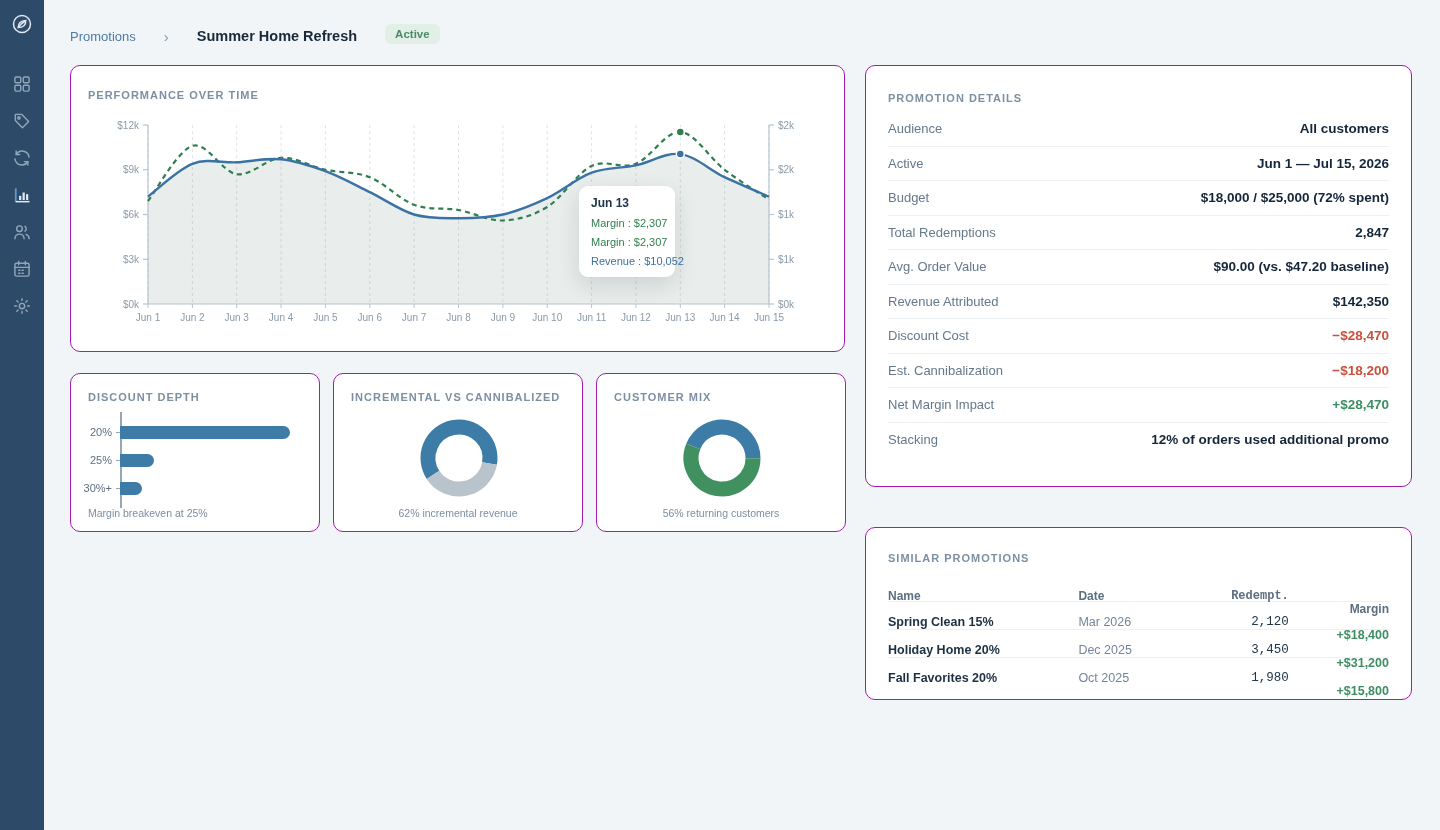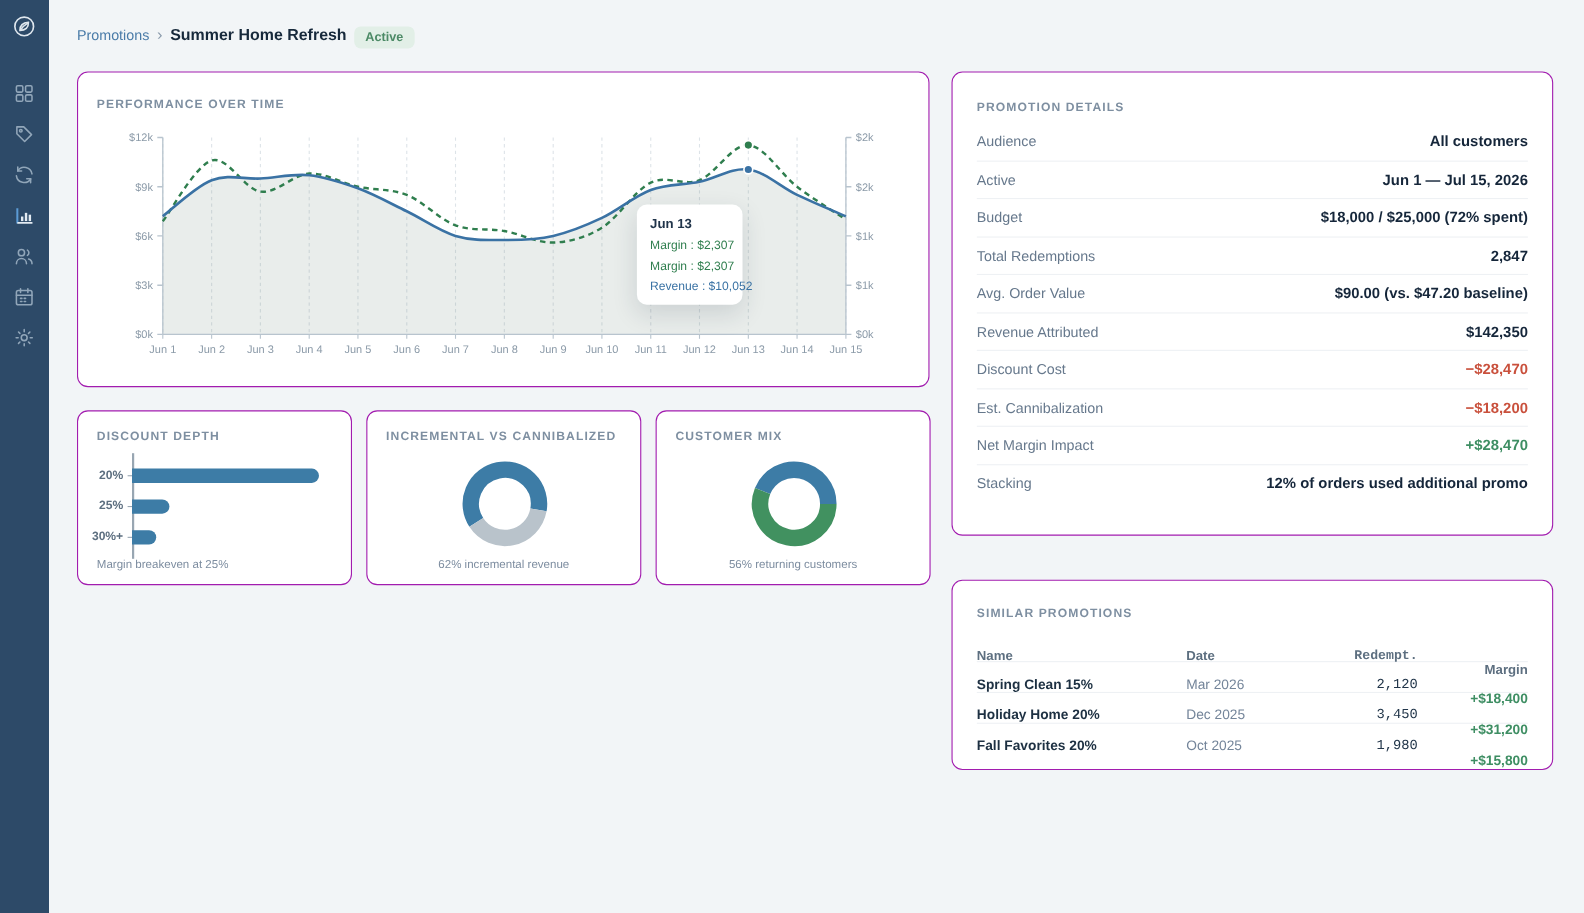--- a/index.html
+++ b/index.html
@@ -14,21 +14,21 @@
     position:fixed; left:0; top:0; bottom:0; width:44px;
     background:#2d4a68; display:flex; flex-direction:column; align-items:center;
     padding-top:12px; z-index:10;
   }
   .logo { margin-bottom:14px; cursor:pointer; }
   .nav { display:flex; flex-direction:column; gap:17px; margin-top:20px; align-items:center; }
   .nav-item { width:20px; height:20px; cursor:pointer; position:relative; }
   .nav-item svg { display:block; }
   
   .main { margin-left:44px; position:relative; height:830px; }
-  .breadcrumb { position:absolute; left:26px; top:24px; display:flex; align-items:flex-start; gap:7px; }
+  .breadcrumb { position:absolute; left:26px; top:24px; display:flex; align-items:flex-end; gap:28px; }
   .crumb-link { font-size:13px; color:#4a7ba8; cursor:pointer; }
   .crumb-sep { font-size:15px; color:#8a9aab; line-height:1; }
   .crumb-current { font-size:14.5px; font-weight:700; color:#17293b; }
   .badge {
     font-size:11.5px; font-weight:700; color:#4c8a66; background:#e2efe7;
     padding:4px 10px; border-radius:6px;
   }
   
   .card { position:absolute; background:#fff; border:1px solid #a21caf; border-radius:10px; }
   .card-title {
@@ -46,21 +46,21 @@
   .tooltip-title { font-size:12px; font-weight:700; color:#20344a; margin-bottom:6px; }
   .tooltip-line { font-size:11px; margin-top:7px; white-space:nowrap; }
   
   .small-card { top:373px; width:250px; height:159px; padding:17px 17px 0 17px; }
   #card-discount { left:26px; }
   #card-incremental { left:289px; }
   #card-customer { left:552px; }
   .caption { position:absolute; left:0; right:0; bottom:12px; text-align:left; font-size:10.5px; color:#7d8da0; padding-left:17px; }
   .caption.center { text-align:center; padding-left:0; }
   
-  .bars { position:absolute; left:0; top:44px; width:250px;font-weight:bold; }
+  .bars { position:absolute; left:0; top:44px; width:250px; }
   .bar-row { display:flex; align-items:center; height:28px; }
   .bar-label { width:45px; text-align:right; font-size:11px; color:#5d6f80; padding-right:4px; }
   .bar-axis-tick { width:4px; height:1px; background:#98a6b2; }
   .bar-track { position:relative; height:13px; flex:1; }
   .bar-fill { height:13px; background:#3d7ca6; border-radius:0 7px 7px 0; }
   .bars-axis { position:absolute; left:49px; top:-6px; bottom:-6px; width:1.5px; background:#98a6b2; }
   
   .donut-wrap { position:absolute; left:0; top:36px; width:250px; display:flex; justify-content:center; }
   
   .details-card { left:821px; top:65px; width:547px; height:422px; padding:26px 22px 0 22px; }

